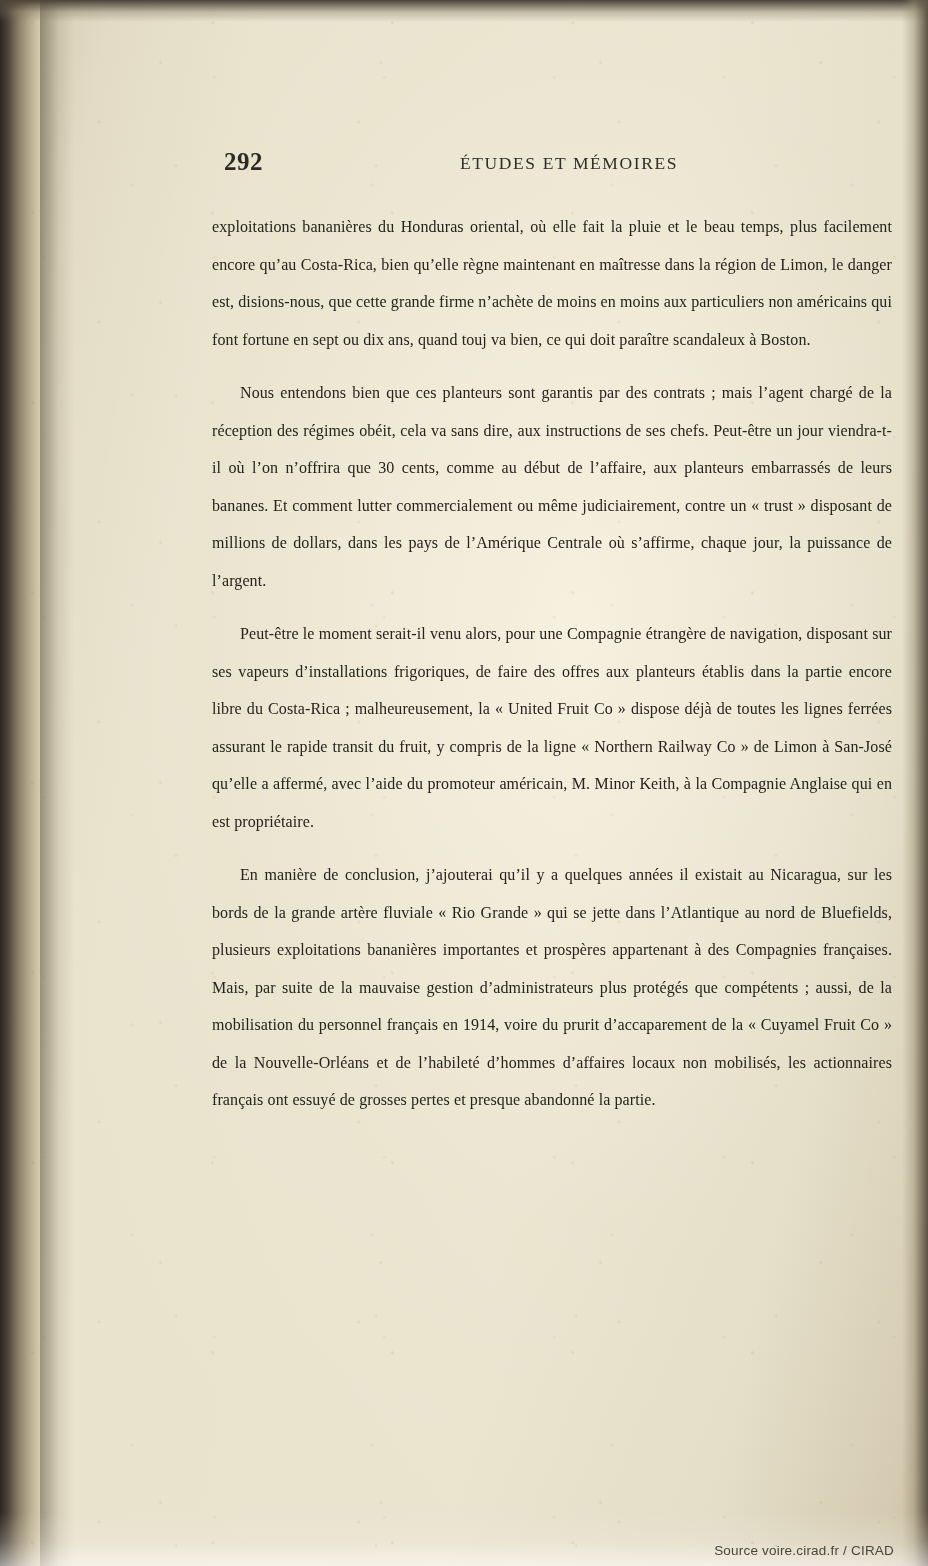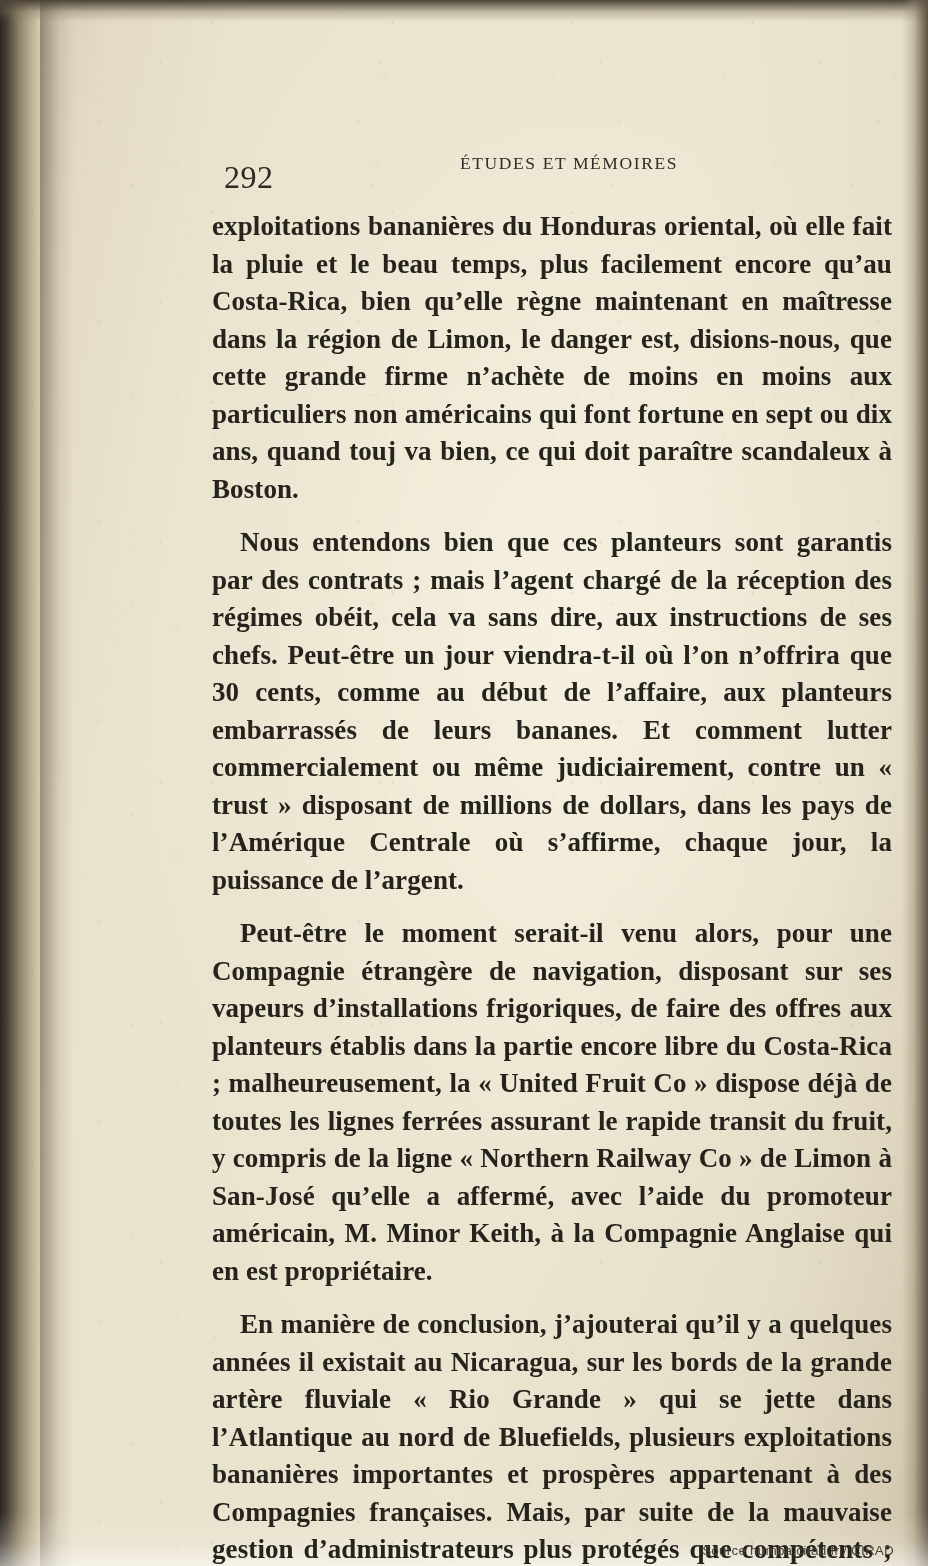--- a/index.html
+++ b/index.html
@@ -76,47 +76,47 @@
   }
 
   .header-line {
     position: relative;
     height: 34px;
     margin-bottom: 26px;
   }
   .folio {
     position: absolute;
     left: 12px;
-    top: 11px;
-    font-size: 32px;
+    top: 0;
+    font-size: 25px;
     color: #2d2a24;
     letter-spacing: 0.5px;
+    font-weight: bold;
   }
   .running-head {
     position: absolute;
     left: 248px;
     top: 5px;
     font-size: 17.5px;
     letter-spacing: 1.6px;
     color: #322e27;
     font-variant: small-caps;
     text-transform: uppercase;
   }
 
   p.para {
     margin: 0 0 0 0;
-    font-size: 27px;
+    font-size: 16px;
     line-height: 37.5px;
     color: #26231d;
     text-align: justify;
     text-justify: inter-word;
     -webkit-hyphens: none;
     hyphens: none;
     letter-spacing: 0.1px;
-    font-weight: bold;
   }
   p.para + p.para {
     margin-top: 16px;
   }
   p.indent {
     text-indent: 28px;
   }
 
   .source-credit {
     position: absolute;
@@ -147,15 +147,15 @@
       <div class="running-head">ÉTUDES ET MÉMOIRES</div>
     </div>
 
     <p class="para">exploitations bananières du Honduras oriental, où elle fait la pluie et le beau temps, plus facilement encore qu’au Costa-Rica, bien qu’elle règne maintenant en maîtresse dans la région de Limon, le danger est, disions-nous, que cette grande firme n’achète de moins en moins aux particuliers non américains qui font fortune en sept ou dix ans, quand touj va bien, ce qui doit paraître scandaleux à Boston.</p>
     <p class="para indent">Nous entendons bien que ces planteurs sont garantis par des contrats ; mais l’agent chargé de la réception des régimes obéit, cela va sans dire, aux instructions de ses chefs. Peut-être un jour viendra-t-il où l’on n’offrira que 30 cents, comme au début de l’affaire, aux planteurs embarrassés de leurs bananes. Et comment lutter commercialement ou même judiciairement, contre un « trust » disposant de millions de dollars, dans les pays de l’Amérique Centrale où s’affirme, chaque jour, la puissance de l’argent.</p>
     <p class="para indent">Peut-être le moment serait-il venu alors, pour une Compagnie étrangère de navigation, disposant sur ses vapeurs d’installations frigoriques, de faire des offres aux planteurs établis dans la partie encore libre du Costa-Rica ; malheureusement, la « United Fruit Co » dispose déjà de toutes les lignes ferrées assurant le rapide transit du fruit, y compris de la ligne « Northern Railway Co » de Limon à San-José qu’elle a affermé, avec l’aide du promoteur américain, M. Minor Keith, à la Compagnie Anglaise qui en est propriétaire.</p>
     <p class="para indent">En manière de conclusion, j’ajouterai qu’il y a quelques années il existait au Nicaragua, sur les bords de la grande artère fluviale « Rio Grande » qui se jette dans l’Atlantique au nord de Bluefields, plusieurs exploitations bananières importantes et prospères appartenant à des Compagnies françaises. Mais, par suite de la mauvaise gestion d’administrateurs plus protégés que compétents ; aussi, de la mobilisation du personnel français en 1914, voire du prurit d’accaparement de la « Cuyamel Fruit Co » de la Nouvelle-Orléans et de l’habileté d’hommes d’affaires locaux non mobilisés, les actionnaires français ont essuyé de grosses pertes et presque abandonné la partie.</p>
 
   </div>
 
-  <div class="source-credit">Source numba.cirad.fr / CIRAD</div>
+  <div class="source-credit">Source voire.cirad.fr / CIRAD</div>
 
 </div>
 
 </body></html>

